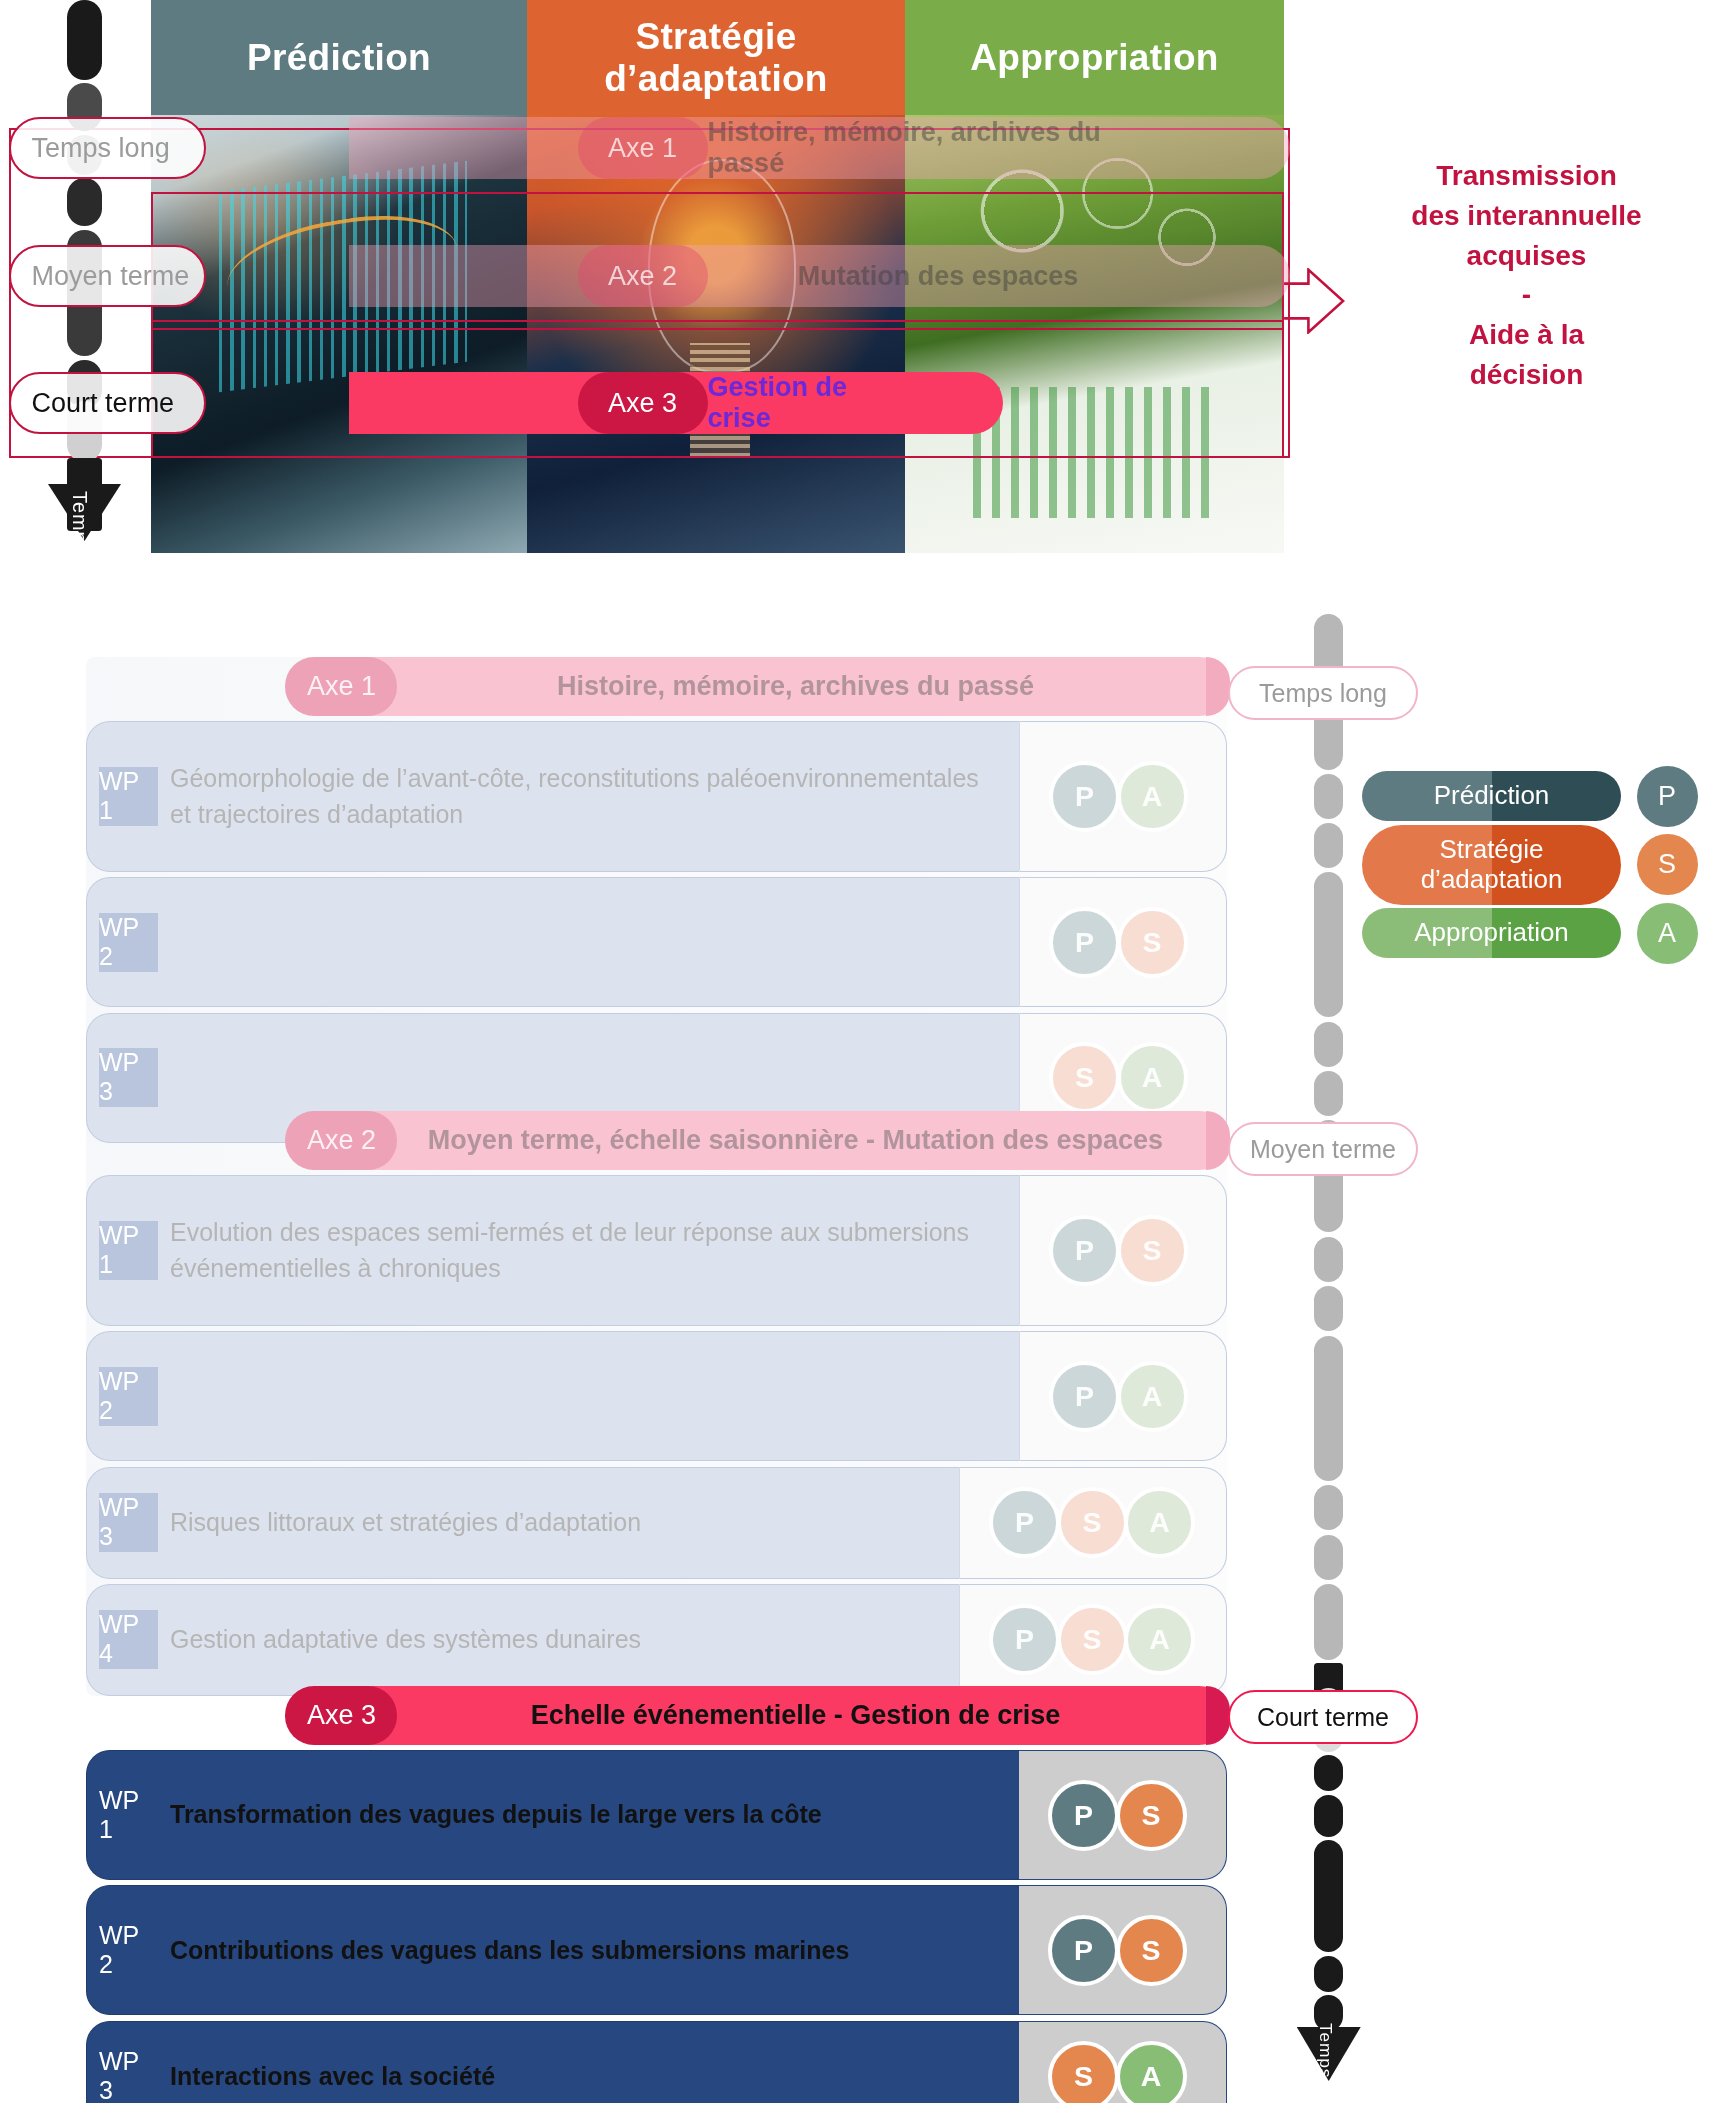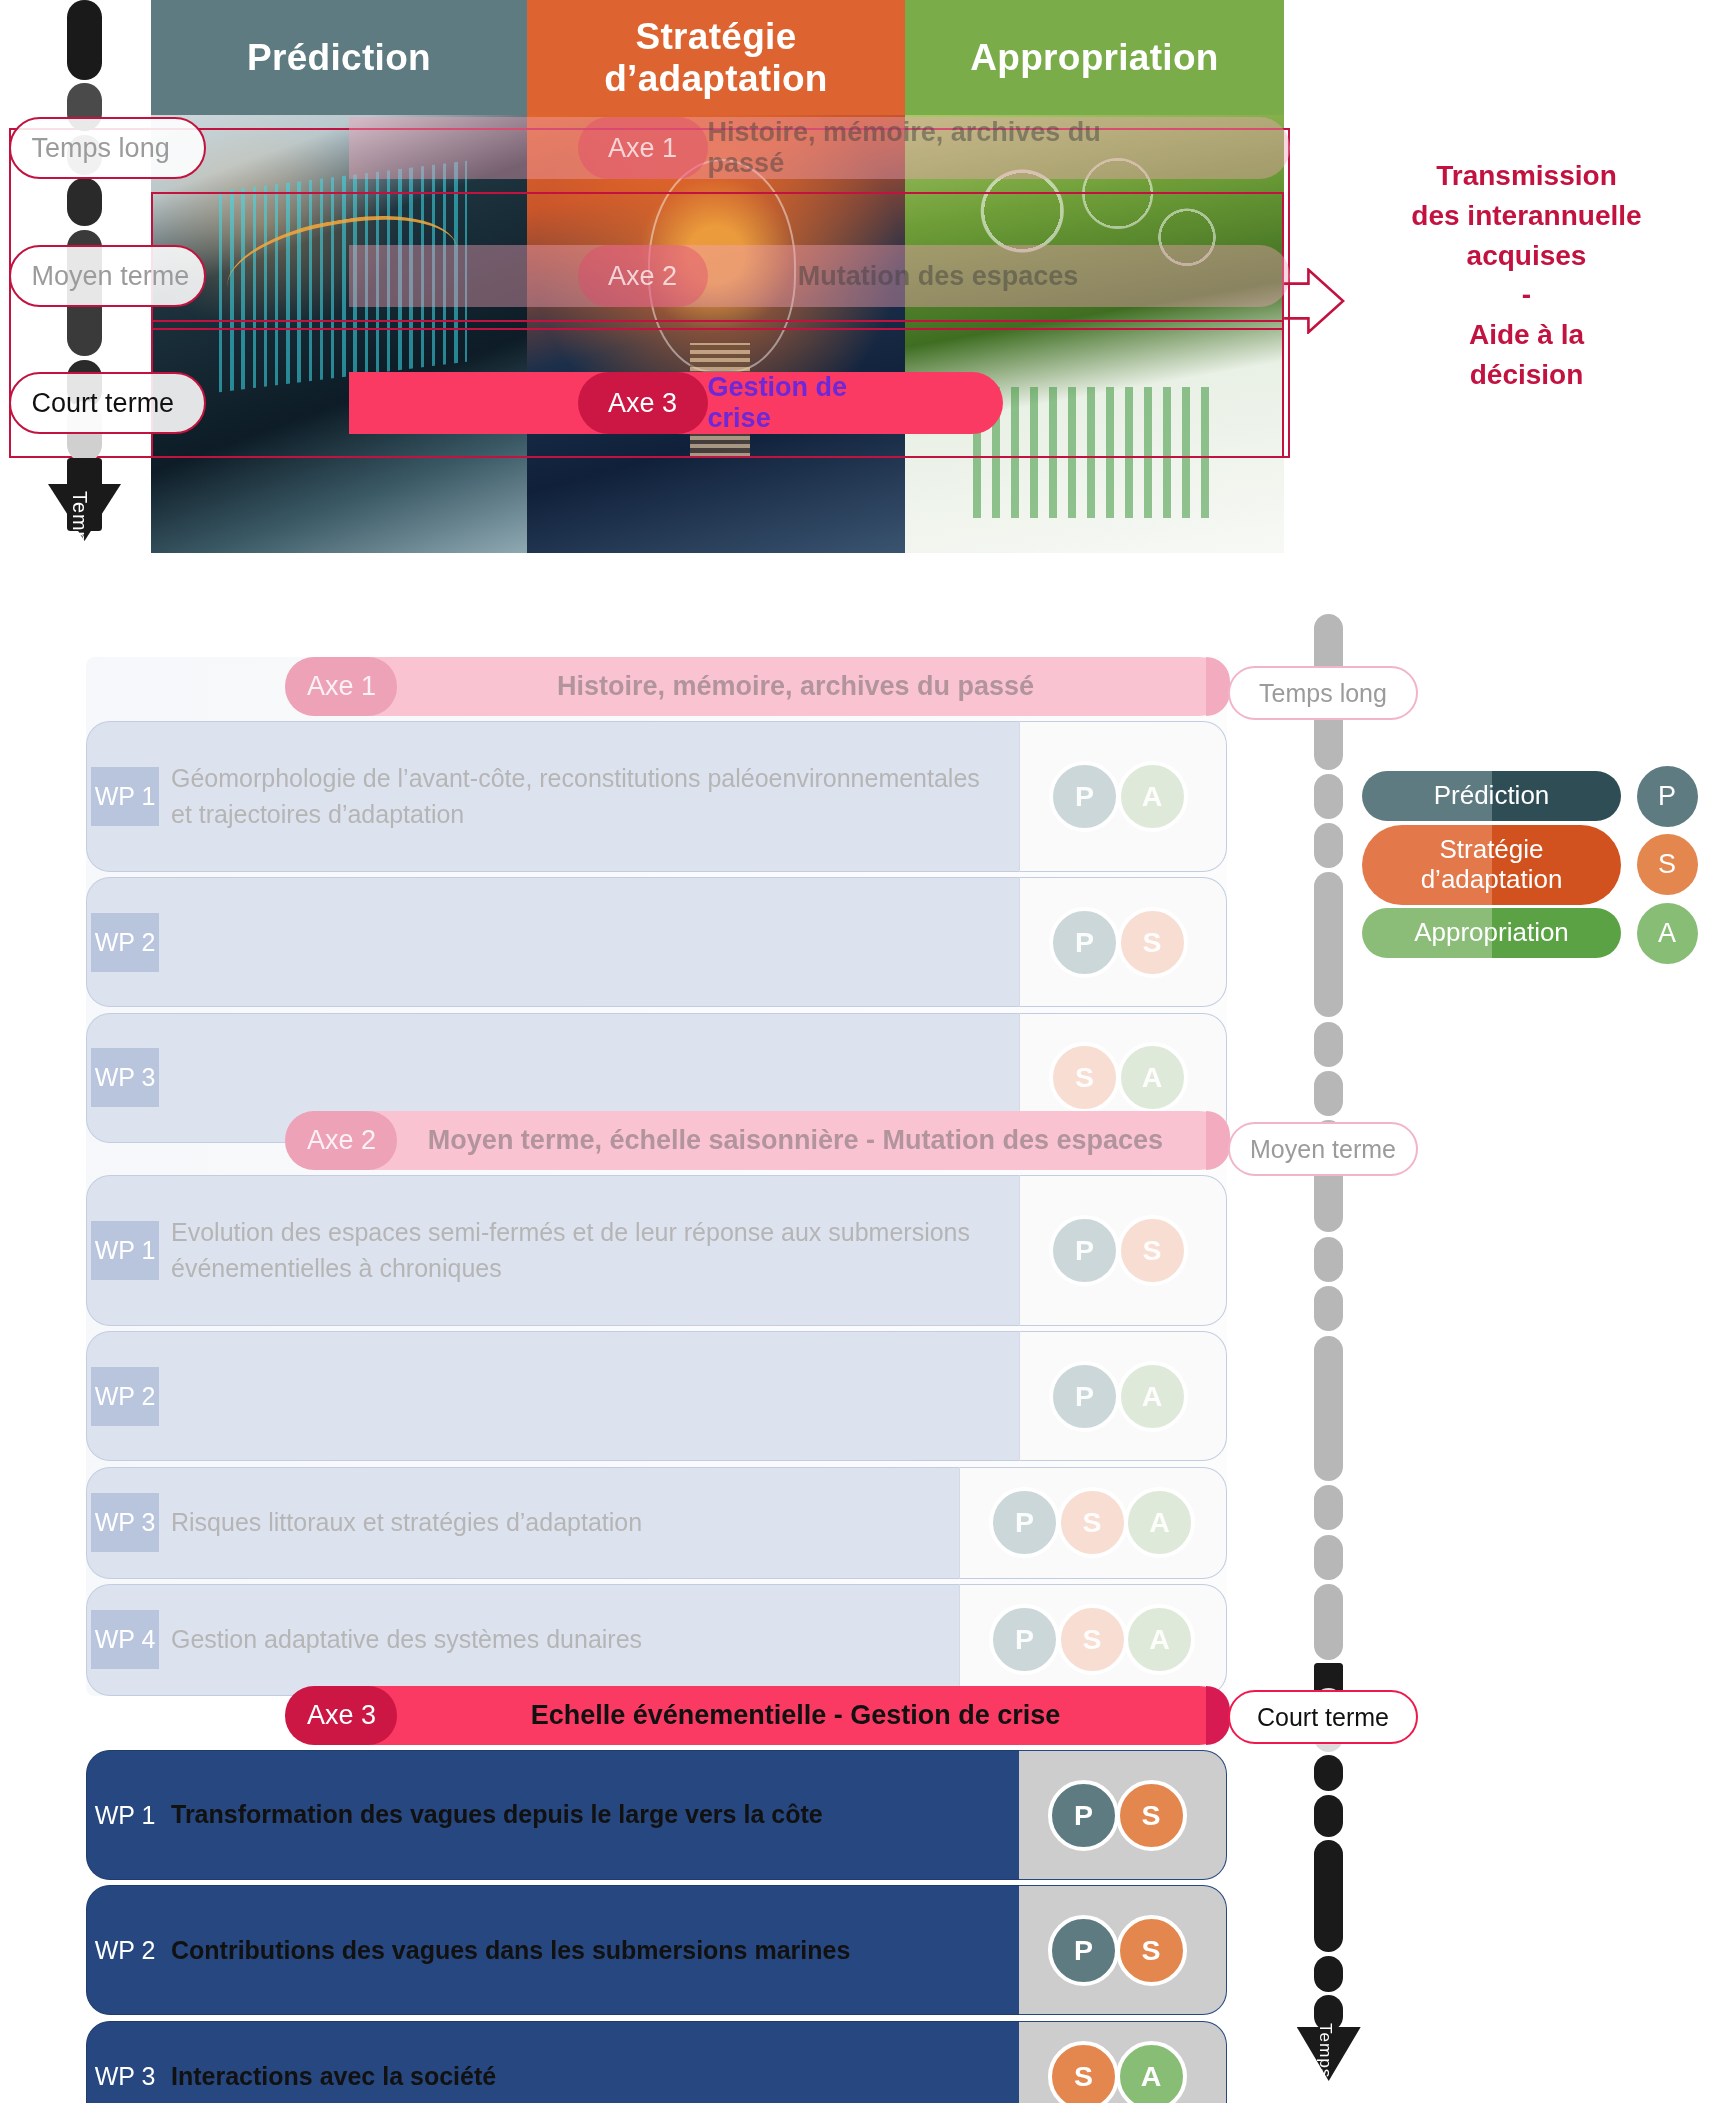--- a/index.html
+++ b/index.html
@@ -139,22 +139,22 @@
   .axe-bar.active{ background:#fb3a63; }
   .axe-bar.active .cap{ background:#d7days; }
   .axe-bar.active .cap{ background:#d71b52; }
   .axe-bar.active .chip{ background:#cc1744; }
   .axe-bar.active .chip span{ color:#fff; }
   .axe-bar.active .bartitle span{ color:#111; font-weight:700; }
 
   .wp-row{ position:relative; display:flex; margin-top:5.2px; z-index:2; }
   .wp-main{ position:relative; display:flex; align-items:center;
      border-radius:24px 0 0 24px; }
-  .wp-badge{ width:68px; flex:none; height:59px; display:flex; align-items:center; justify-content:center;
-     margin-left:4px; }
+  .wp-badge{ width:59px; flex:none; height:59px; display:flex; align-items:flex-start; justify-content:center;
+     margin-left:12px; }
   .wp-badge span{ font-size:25px; }
   .wp-text{ padding:0 19px 0 12px; }
   .wp-text span{ font-size:25px; line-height:1.42; display:block; }
   .wp-tags{ position:relative; flex:none; display:flex; align-items:center; gap:0;
      border-radius:0 24px 24px 0; padding-left:29px; }
   .tag{ width:71px; height:71px; border-radius:50%; display:flex; align-items:center; justify-content:center;
      border:4.3px solid #fff; margin-right:-3.5px; }
   .tag span{ font-size:28.5px; font-weight:600; }
 
   

